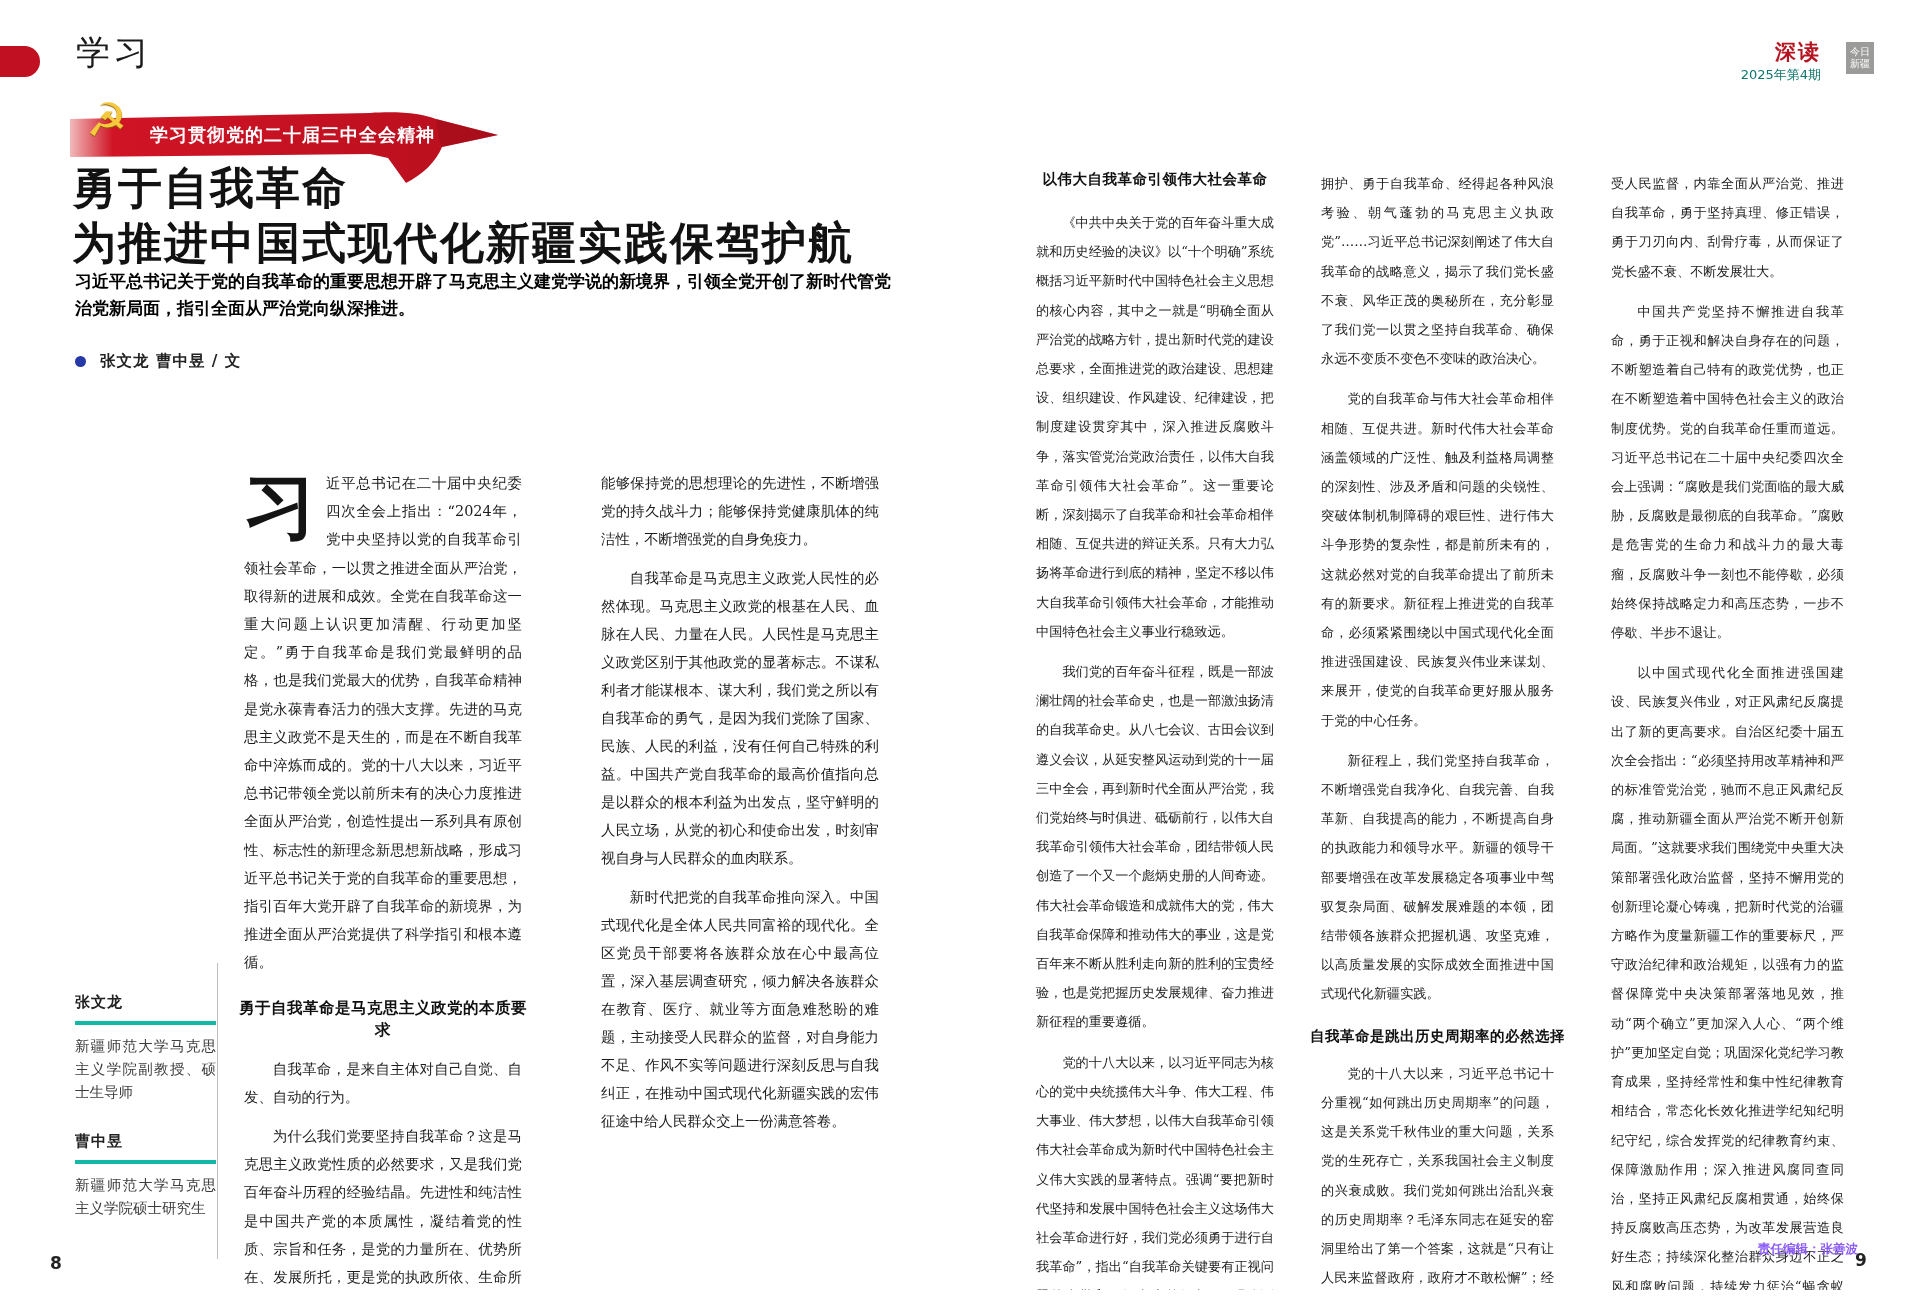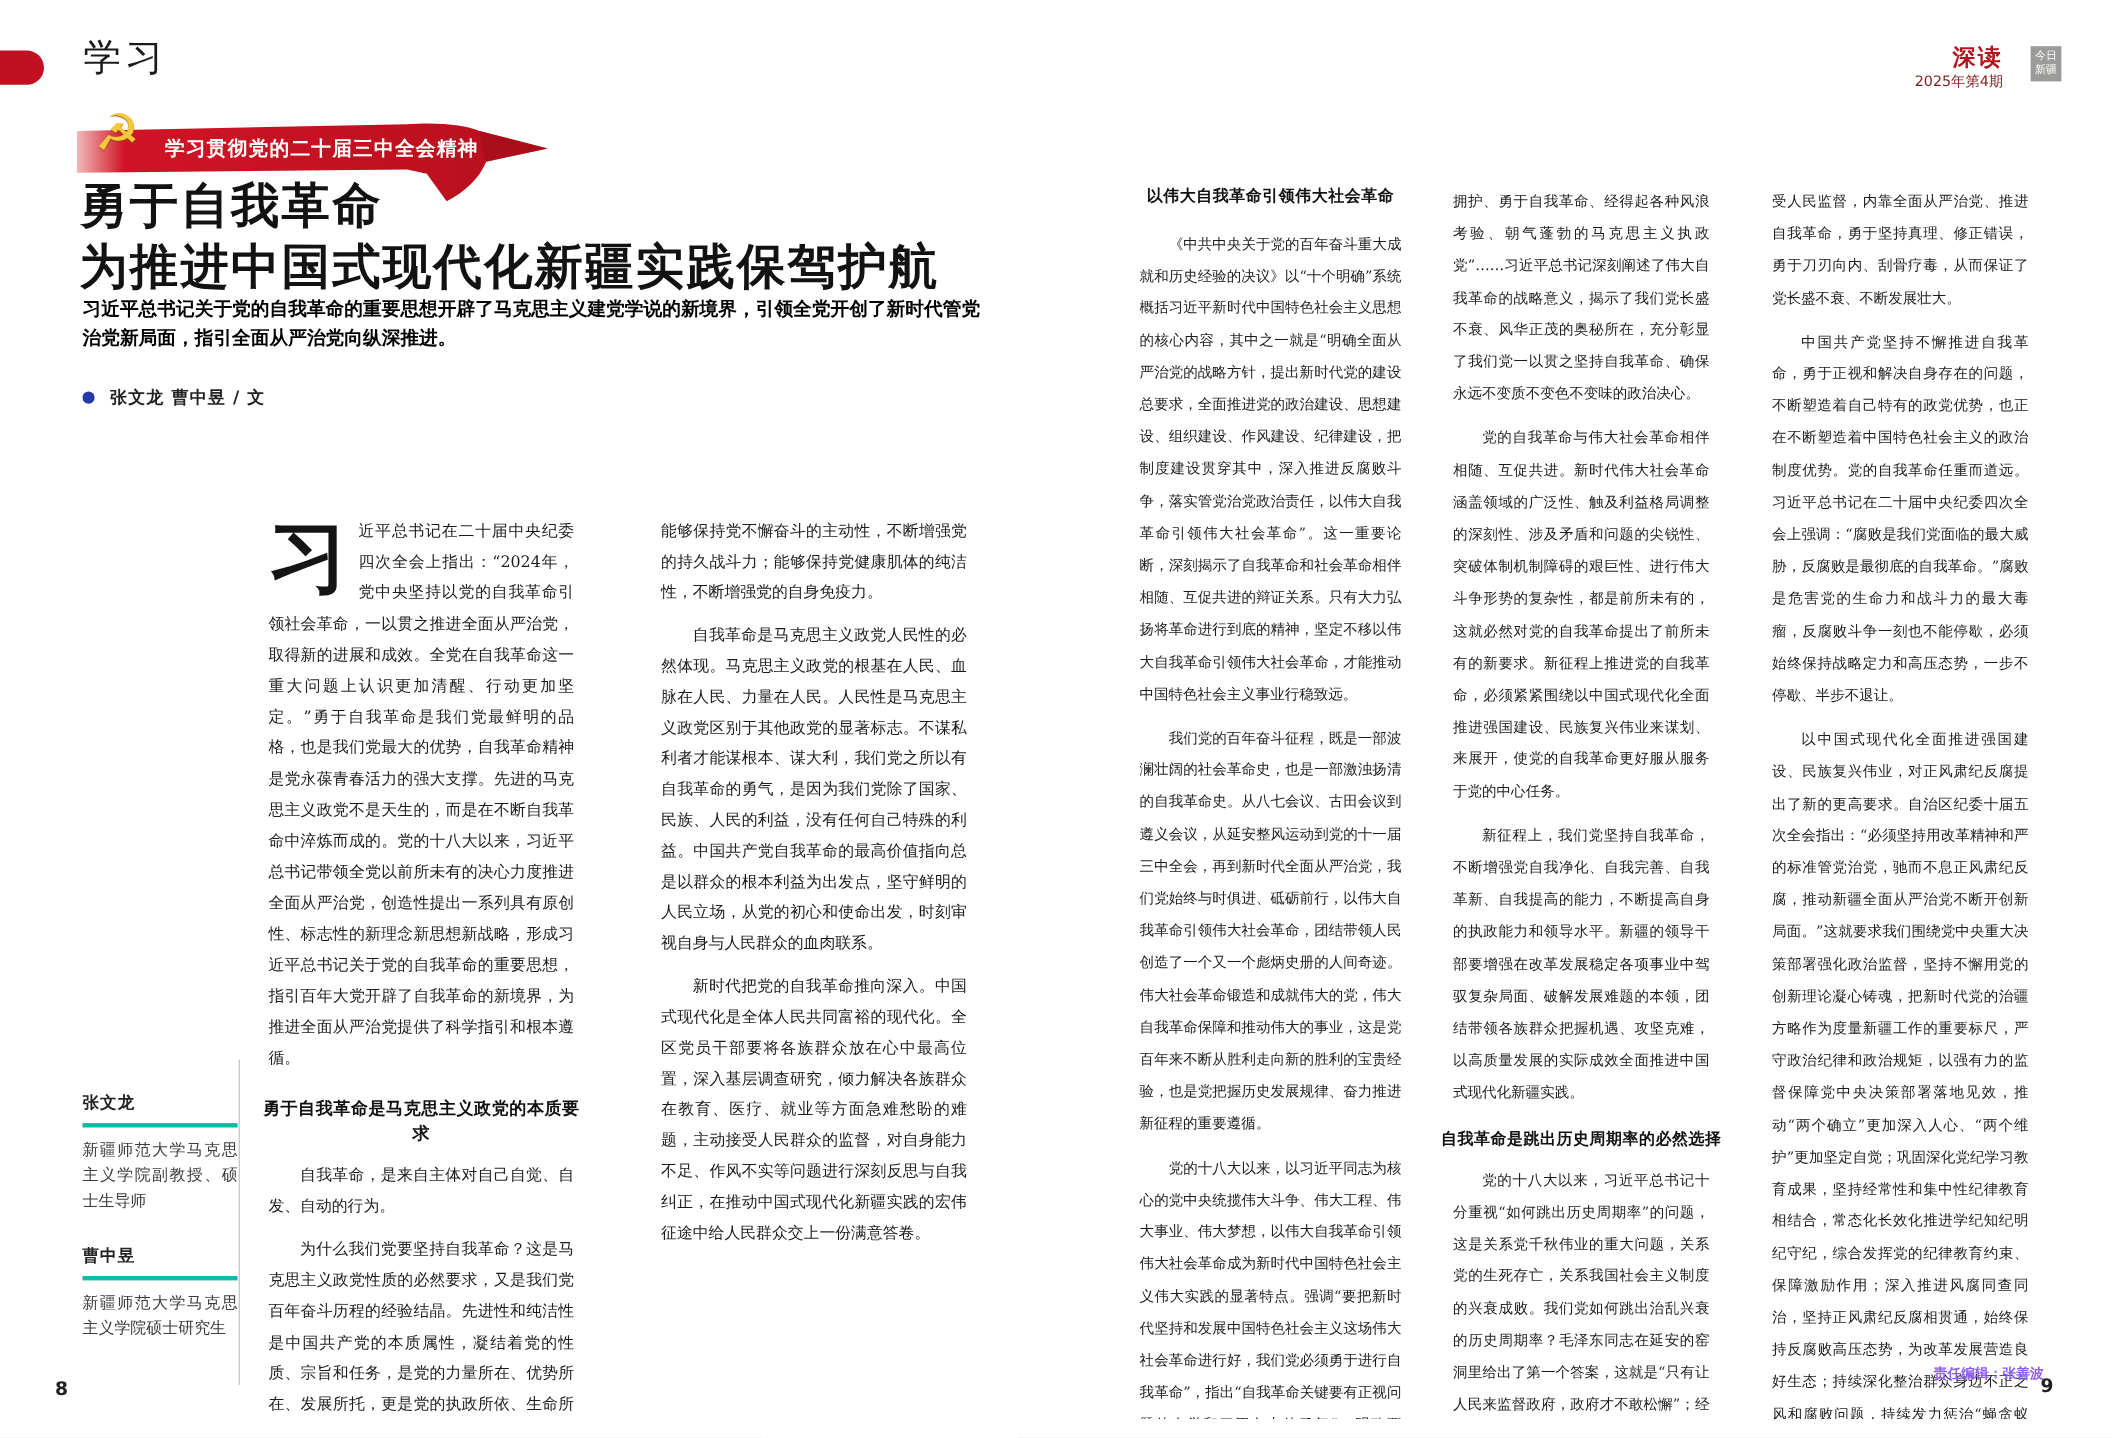--- a/index.html
+++ b/index.html
@@ -10,21 +10,21 @@
   }
   
   .corner-pill{position:absolute;left:0;top:46px;width:40px;height:31px;
     background:#c01022;border-radius:0 16px 16px 0;}
   .section-label{position:absolute;left:76px;top:30px;font-size:34px;
     font-family:"DejaVu Serif","Liberation Serif",serif;color:#1a1a1a;letter-spacing:4px;}
   .masthead{position:absolute;top:42px;right:46px;display:flex;align-items:flex-start;gap:25px;}
   .masthead-text{text-align:right;line-height:1;}
   .masthead-col{color:#b5131f;font-size:21px;font-weight:700;
     font-family:"DejaVu Sans","Liberation Sans",sans-serif;letter-spacing:2px;}
-  .masthead-issue{color:#7f1d1d;font-size:13px;margin-top:5px;
+  .masthead-issue{color:#0f766e;font-size:13px;margin-top:5px;
     font-family:"DejaVu Sans","Liberation Sans",sans-serif;}
   .masthead-logo{width:28px;height:32px;background:#9b9b99;color:#fff;
     display:flex;flex-direction:column;align-items:center;justify-content:center;
     font-size:10px;line-height:12px;font-family:"DejaVu Sans","Liberation Sans",sans-serif;}
   
   .banner{position:absolute;left:70px;top:92px;width:430px;height:100px;}
   .banner svg{position:absolute;left:0;top:0;}
   .emblem{position:absolute;left:16px;top:2px;font-size:46px;line-height:52px;color:#f6c83e;
     text-shadow:0 1px 1px #8a5b00;font-family:"DejaVu Sans","Liberation Sans",sans-serif;}
   .banner-text{position:absolute;left:80px;top:31px;color:#ffffff;font-size:18px;
@@ -137,21 +137,21 @@
   <div class="v-rule"></div>
 
   <div class="col col1">
     <p><span class="dropcap">习</span><span>近平总书记在二十届中央纪委四次全会上指出：“2024年，党中央坚持以党的自我革命引领社会革命，一以贯之推进全面从严治党，取得新的进展和成效。全党在自我革命这一重大问题上认识更加清醒、行动更加坚定。”勇于自我革命是我们党最鲜明的品格，也是我们党最大的优势，自我革命精神是党永葆青春活力的强大支撑。先进的马克思主义政党不是天生的，而是在不断自我革命中淬炼而成的。党的十八大以来，习近平总书记带领全党以前所未有的决心力度推进全面从严治党，创造性提出一系列具有原创性、标志性的新理念新思想新战略，形成习近平总书记关于党的自我革命的重要思想，指引百年大党开辟了自我革命的新境界，为推进全面从严治党提供了科学指引和根本遵循。</span></p>
     <h3 class="subhead">勇于自我革命是马克思主义政党的本质要求</h3>
     <p class="indent">自我革命，是来自主体对自己自觉、自发、自动的行为。</p>
     <p class="indent">为什么我们党要坚持自我革命？这是马克思主义政党性质的必然要求，又是我们党百年奋斗历程的经验结晶。先进性和纯洁性是中国共产党的本质属性，凝结着党的性质、宗旨和任务，是党的力量所在、优势所在、发展所托，更是党的执政所依、生命所系。勇于自我革命能够保证党始终走在正确的发展道路上，不断增强党的政治领导力；能够保持党的思想理论的先进性，不断增强党的思想引领力；能够保持党的价值追求的人民性，不断增强党的社会号召力；</p>
   </div>
 
   <div class="col col2">
-    <p>能够保持党不懈奋斗的主动性，不断增强党的持久战斗力；能够保持党健康肌体的纯洁性，不断增强党的自身免疫力。</p>
+    <p>能够保持党的思想理论的先进性，不断增强党的持久战斗力；能够保持党健康肌体的纯洁性，不断增强党的自身免疫力。</p>
     <p class="indent">自我革命是马克思主义政党人民性的必然体现。马克思主义政党的根基在人民、血脉在人民、力量在人民。人民性是马克思主义政党区别于其他政党的显著标志。不谋私利者才能谋根本、谋大利，我们党之所以有自我革命的勇气，是因为我们党除了国家、民族、人民的利益，没有任何自己特殊的利益。中国共产党自我革命的最高价值指向总是以群众的根本利益为出发点，坚守鲜明的人民立场，从党的初心和使命出发，时刻审视自身与人民群众的血肉联系。</p>
     <p class="indent">新时代把党的自我革命推向深入。中国式现代化是全体人民共同富裕的现代化。全区党员干部要将各族群众放在心中最高位置，深入基层调查研究，倾力解决各族群众在教育、医疗、就业等方面急难愁盼的难题，主动接受人民群众的监督，对自身能力不足、作风不实等问题进行深刻反思与自我纠正，在推动中国式现代化新疆实践的宏伟征途中给人民群众交上一份满意答卷。</p>
   </div>
 
   <div class="col col3">
     <h3 class="subhead">以伟大自我革命引领伟大社会革命</h3>
     <p class="indent">《中共中央关于党的百年奋斗重大成就和历史经验的决议》以“十个明确”系统概括习近平新时代中国特色社会主义思想的核心内容，其中之一就是“明确全面从严治党的战略方针，提出新时代党的建设总要求，全面推进党的政治建设、思想建设、组织建设、作风建设、纪律建设，把制度建设贯穿其中，深入推进反腐败斗争，落实管党治党政治责任，以伟大自我革命引领伟大社会革命”。这一重要论断，深刻揭示了自我革命和社会革命相伴相随、互促共进的辩证关系。只有大力弘扬将革命进行到底的精神，坚定不移以伟大自我革命引领伟大社会革命，才能推动中国特色社会主义事业行稳致远。</p>
     <p class="indent">我们党的百年奋斗征程，既是一部波澜壮阔的社会革命史，也是一部激浊扬清的自我革命史。从八七会议、古田会议到遵义会议，从延安整风运动到党的十一届三中全会，再到新时代全面从严治党，我们党始终与时俱进、砥砺前行，以伟大自我革命引领伟大社会革命，团结带领人民创造了一个又一个彪炳史册的人间奇迹。伟大社会革命锻造和成就伟大的党，伟大自我革命保障和推动伟大的事业，这是党百年来不断从胜利走向新的胜利的宝贵经验，也是党把握历史发展规律、奋力推进新征程的重要遵循。</p>
     <p class="indent">党的十八大以来，以习近平同志为核心的党中央统揽伟大斗争、伟大工程、伟大事业、伟大梦想，以伟大自我革命引领伟大社会革命成为新时代中国特色社会主义伟大实践的显著特点。强调“要把新时代坚持和发展中国特色社会主义这场伟大社会革命进行好，我们党必须勇于进行自我革命”，指出“自我革命关键要有正视问题的自觉和刀刃向内的勇气”，明确要求“把党建设成为始终走在时代前列、人民衷心</p>
   </div>

